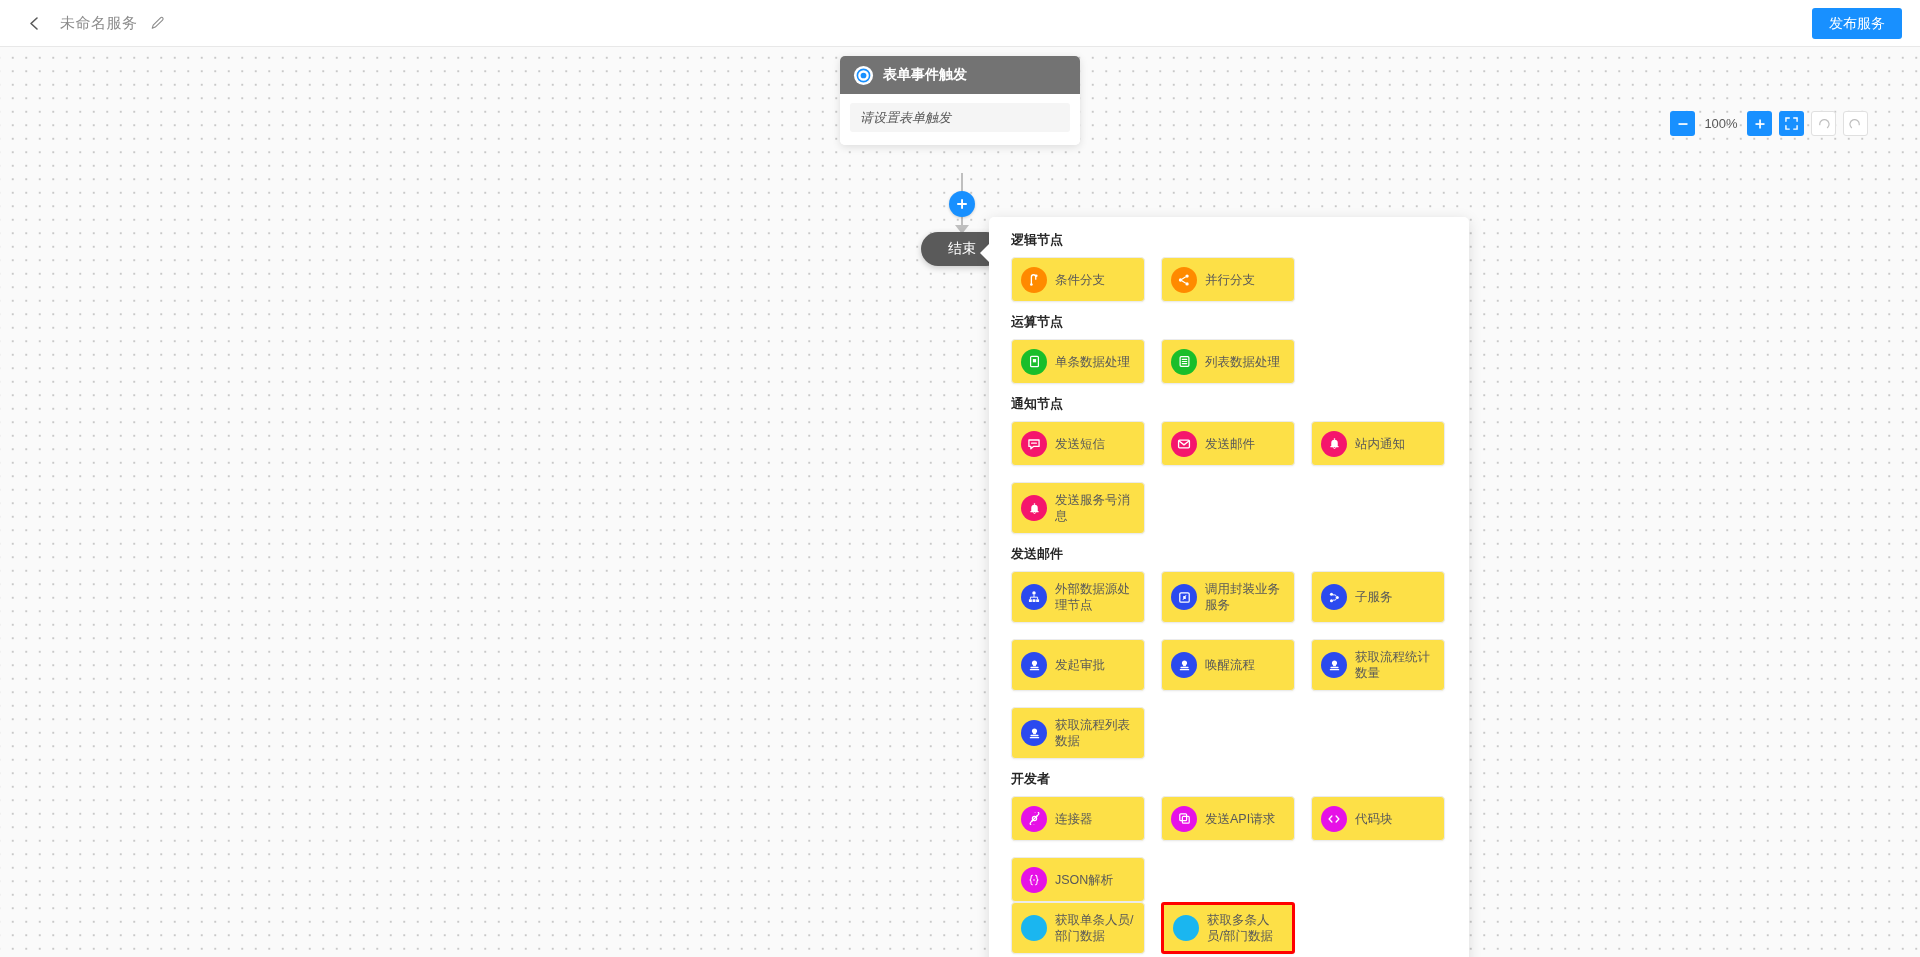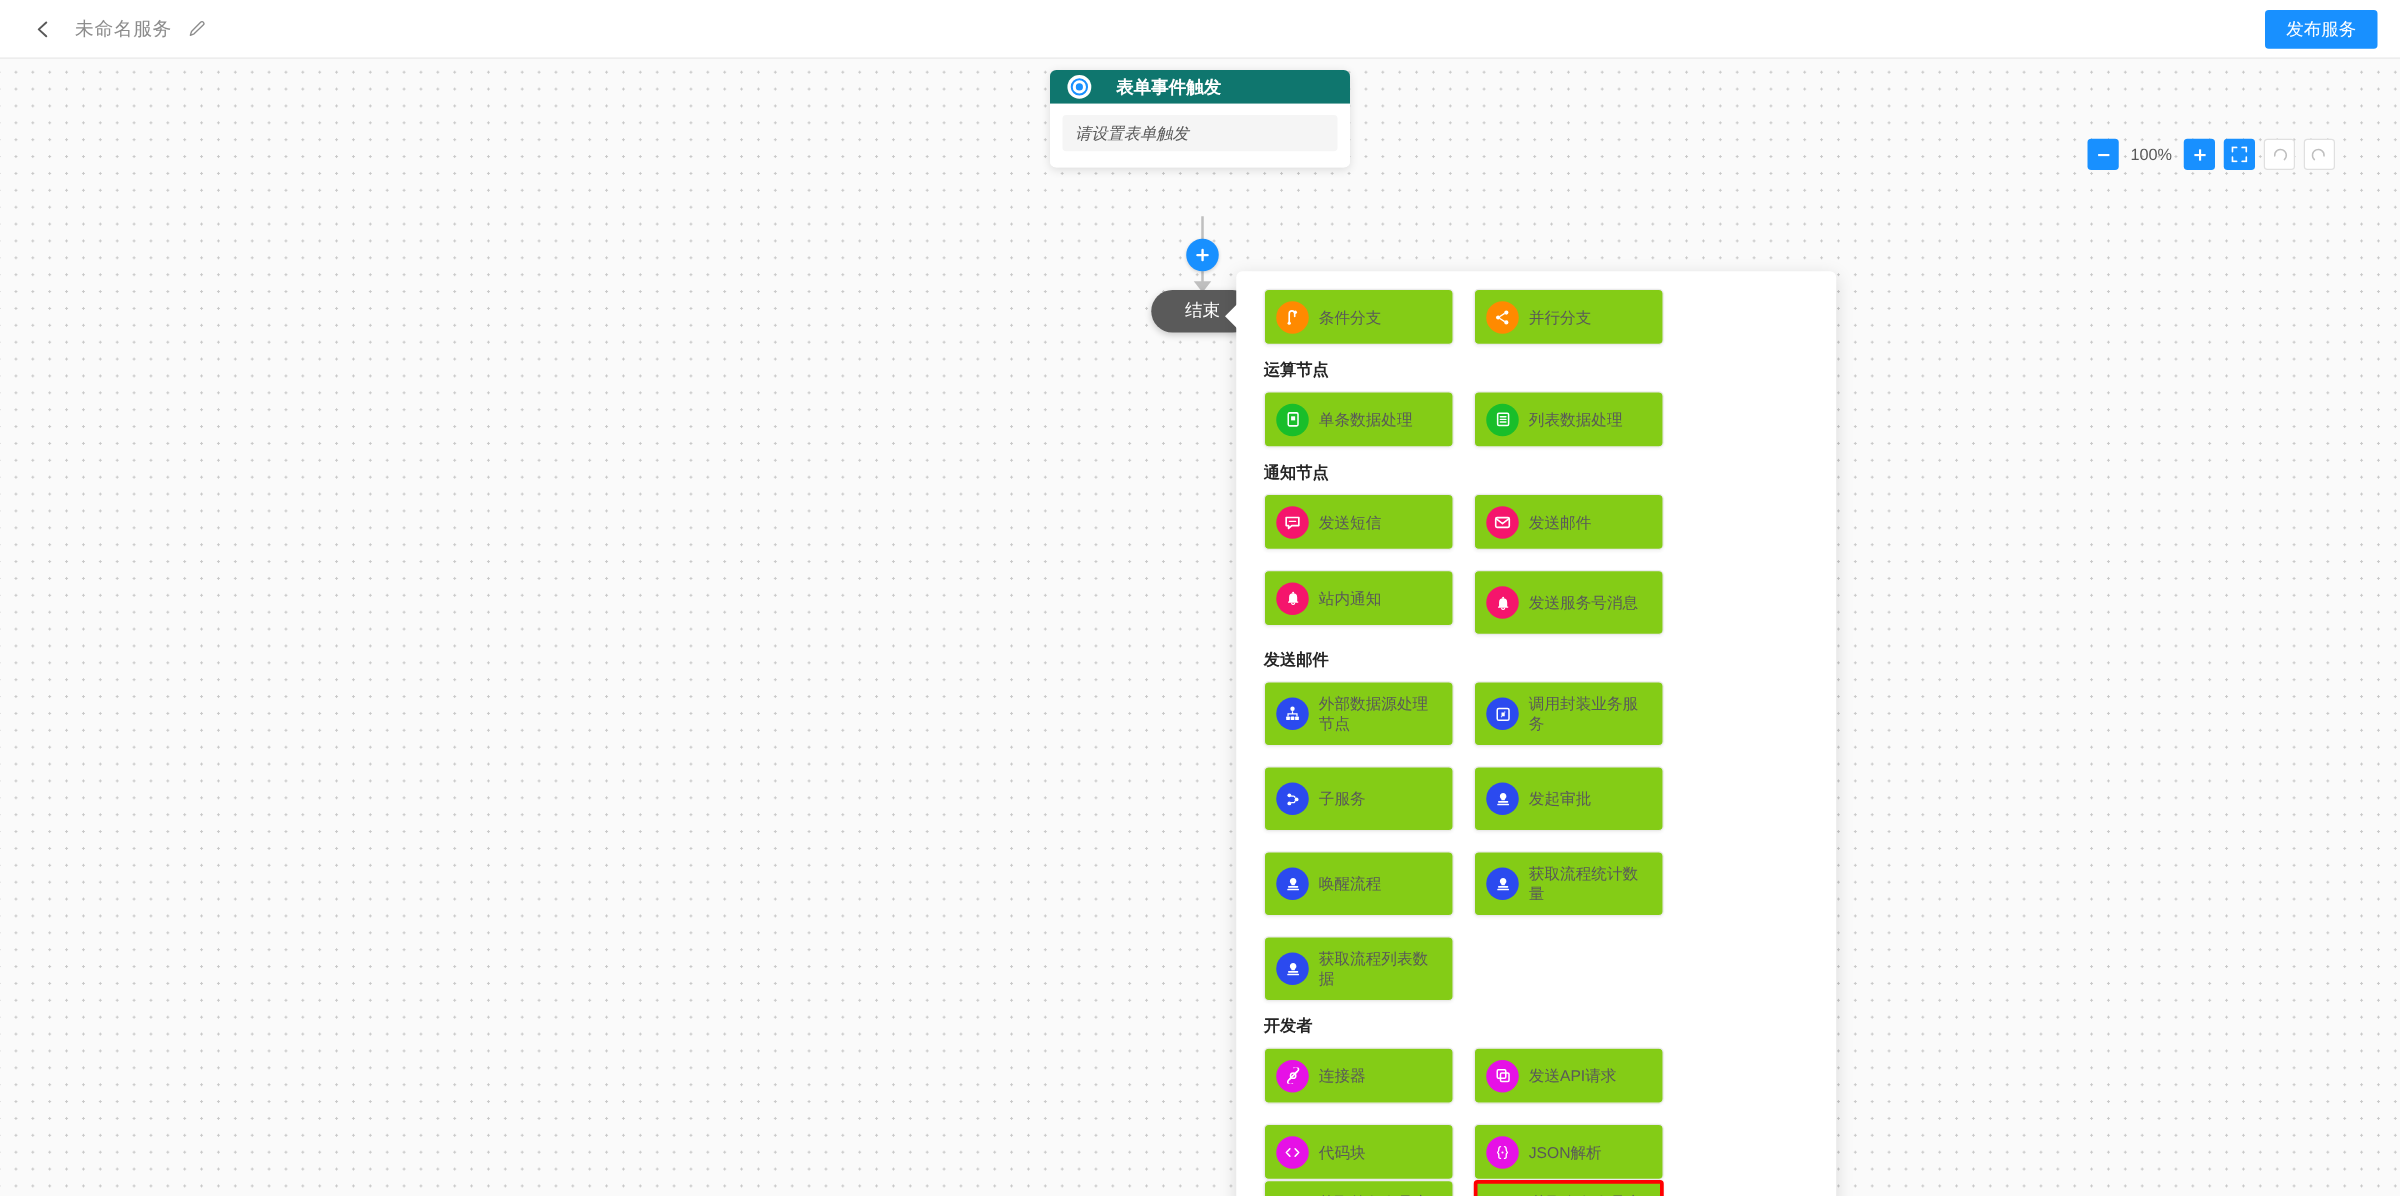--- a/index.html
+++ b/index.html
@@ -94,22 +94,22 @@
 
   .node-trigger {
     position: absolute; left: 840px; top: 9px;
     width: 240px;
     background: #ffffff;
     border-radius: 5px;
     box-shadow: 0 2px 8px rgba(0,0,0,.12);
     overflow: hidden;
   }
   .node-trigger-hd {
-    height: 27px; background: #0f766e;
-    display: flex; align-items: center; gap: 19px;
+    height: 38px; background: #737373;
+    display: flex; align-items: center; gap: 9px;
     padding: 0 13px;
   }
   .node-trigger-hd .ttl {
     color: #fff; font-size: 14px; font-weight: bold;
   }
   .node-trigger-bd {
     padding: 9px 10px 13px 10px; background: #fff;
   }
   .node-trigger-inner {
     background: #f5f5f5; border-radius: 3px;
@@ -168,24 +168,24 @@
   }
   .sec-title {
     font-size: 13px; font-weight: bold; color: #262626;
     margin: 11px 0 8px 0;
   }
   .sec-title:first-of-type { margin-top: 0; }
   .card-grid {
     display: flex; flex-wrap: wrap; gap: 16px;
   }
   .ncard {
-    width: 152px; height: 45px;
+    width: 134px; height: 45px;
     border: 1px solid #ebebeb;
     border-radius: 4px;
-    background: #84cc16;
+    background: #fde047;
     display: flex; align-items: center;
     padding: 0 9px; gap: 8px;
     cursor: pointer;
     box-shadow: 0 1px 2px rgba(0,0,0,.04);
   }
   .ncard.tall { height: 52px; }
   .ncard.sel {
     border: 3px solid #ff0000;
     border-radius: 3px;
   }
@@ -300,20 +300,21 @@
 
     <div class="conn-line" style="left:961px; top:170px; height:12px;"></div>
     <div class="arrow-head"></div>
 
     <div class="node-end">结束</div>
   </div>
 
   <div class="palette">
     <div class="palette-arrow"></div>
     <div id="palette-body">
+        <div class="sec-title">逻辑节点</div>
         <div class="card-grid">
           <div class="ncard">
             <span class="ncard-ico" style="background: rgb(255, 138, 0);">
               <svg width="14" height="14" viewBox="0 0 16 16">
                 <path d="M5 13V4.5a2.5 2.5 0 0 1 5 0V7" fill="none" stroke="#fff" stroke-width="1.5" stroke-linecap="round" stroke-linejoin="round"></path>
                 <circle cx="5" cy="13.2" r="1.5" fill="#fff"></circle>
                 <circle cx="10.6" cy="3.2" r="1.5" fill="#fff"></circle>
               </svg>
             </span>
             <span class="ncard-lbl">条件分支</span>

